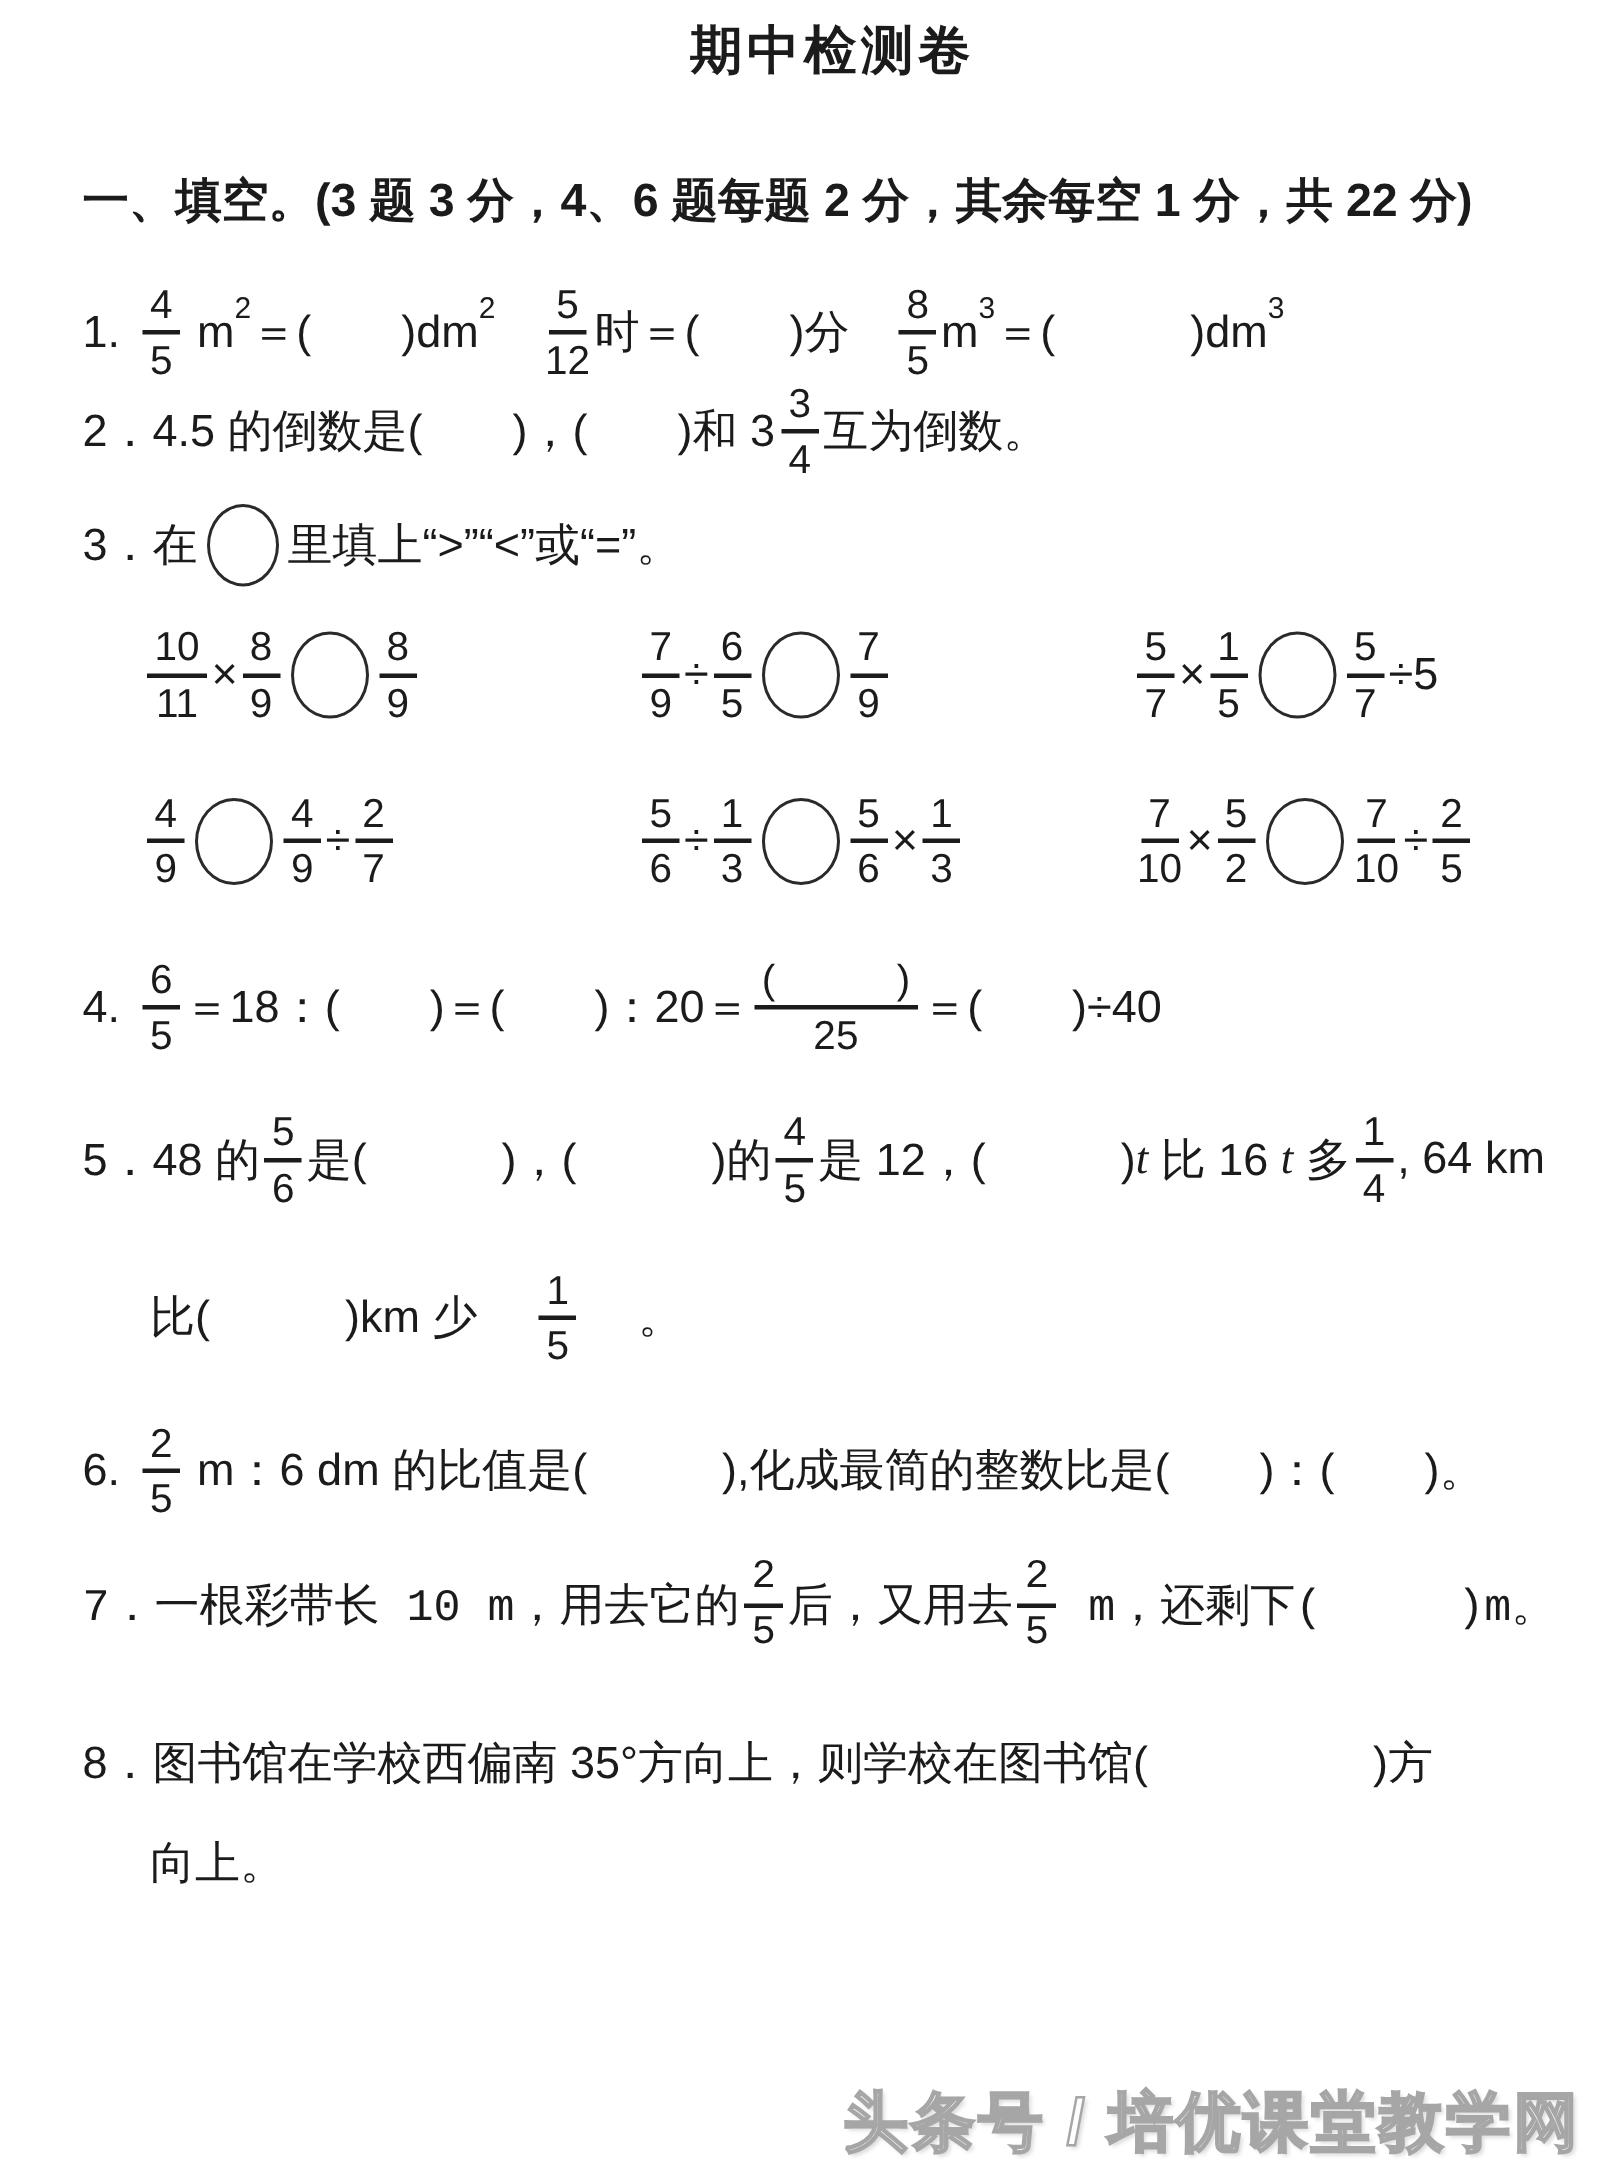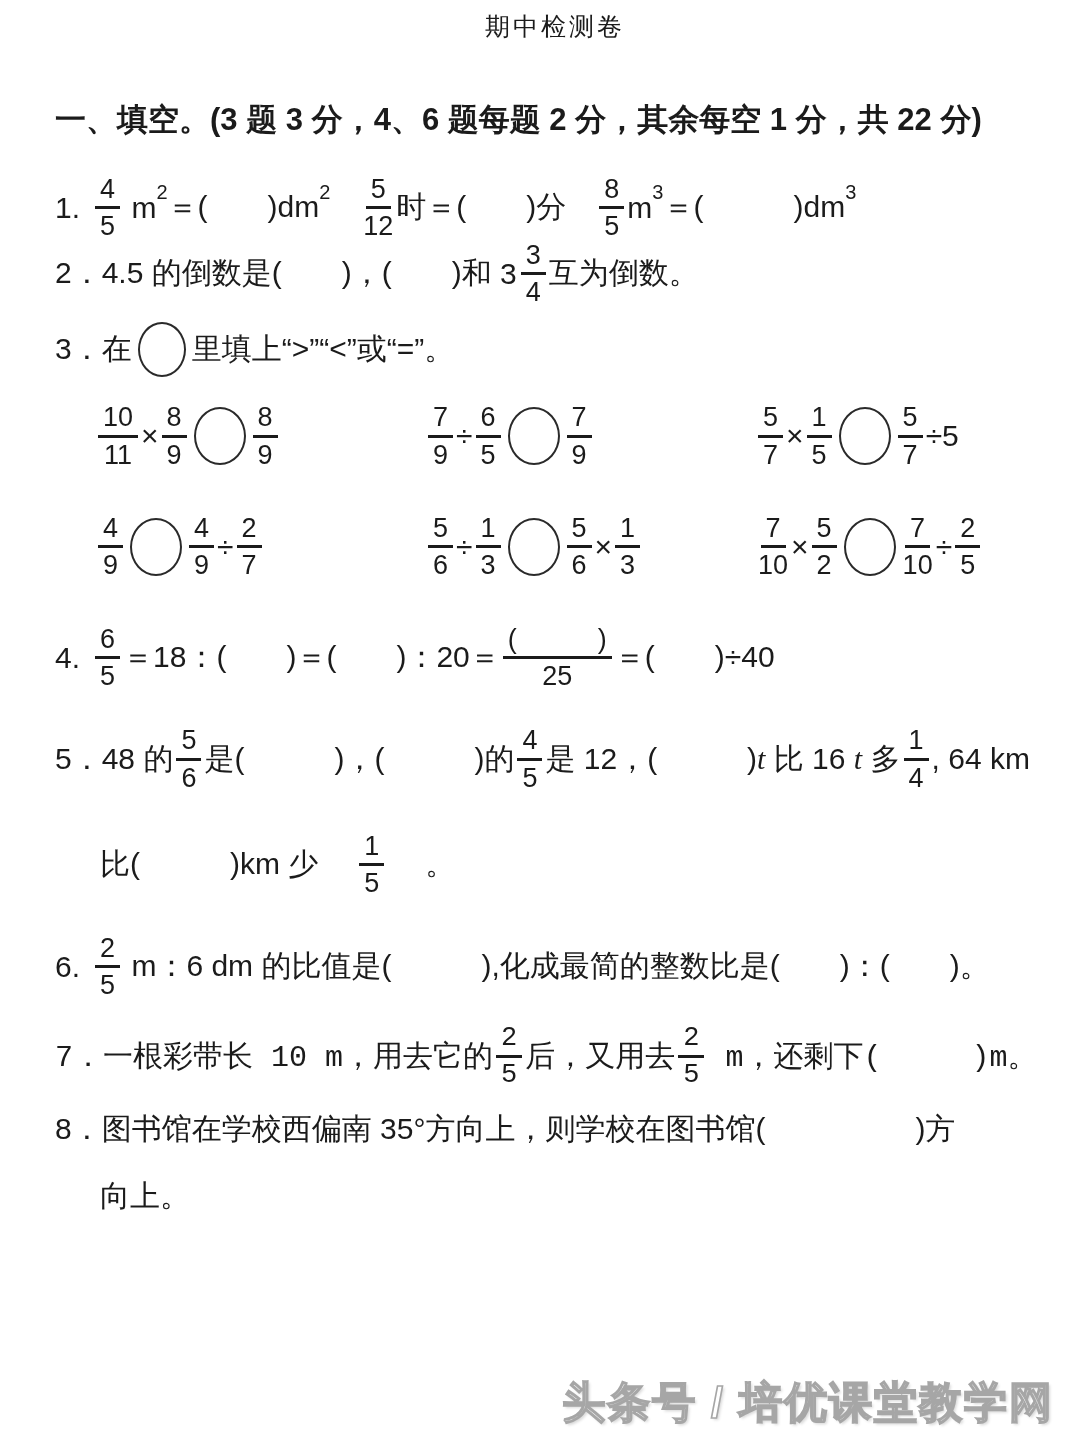--- a/index.html
+++ b/index.html
@@ -9,21 +9,21 @@
     margin:0 auto;
     background:#ffffff;
     box-sizing:border-box;
     padding:10px 25px 0 55px;
     overflow:hidden;
     color:#1b1b1b;
     font-family:"Liberation Sans","DejaVu Sans",sans-serif;
   }
   .title{
     margin:0;text-align:center;
-    font-size:25px;font-weight:400;letter-spacing:3px;
+    font-size:35px;font-weight:700;letter-spacing:3px;
   }
   .section-heading{
     margin-top:56px;
     font-size:31px;font-weight:600;
     white-space:pre;
   }
   .q-line{
     display:flex;align-items:center;
     font-size:30px;
     white-space:pre;
@@ -47,26 +47,26 @@
   .cmp-cell{display:flex;align-items:center;width:330px;flex:none;font-size:30px;white-space:pre;}
   .cmp-row1{margin-top:26px;}
   .cmp-row2{margin-top:45px;}
   #q1{margin-top:34px;}
   #q2{}
   #q3{margin-top:16px;}
   #q4{margin-top:45px;}
   #q5{margin-top:36px;}
   #q6{margin-top:36px;}
   #q7{margin-top:24px;font-family:Liberation Mono, monospace;}
-  #q8{margin-top:20px;}
+  #q8{margin-top:52px;}
   #q9{margin-top:32px;}
   .q5-l2{margin-top:40px;margin-left:45px;gap:38px;}
   .q8-l2{margin-top:26px;margin-left:45px;}
   .watermark{
-    position:absolute;right:26px;bottom:22px;
+    position:absolute;right:26px;bottom:10px;
     font-size:43px;font-weight:700;letter-spacing:2px;
     color:#ffffff;
     -webkit-text-stroke:1.6px #a6a6a6;
     text-shadow:2px 2px 3px #d8d8d8;
   }
 </style>
 </head>
 <body>
 
 <div class="page">

